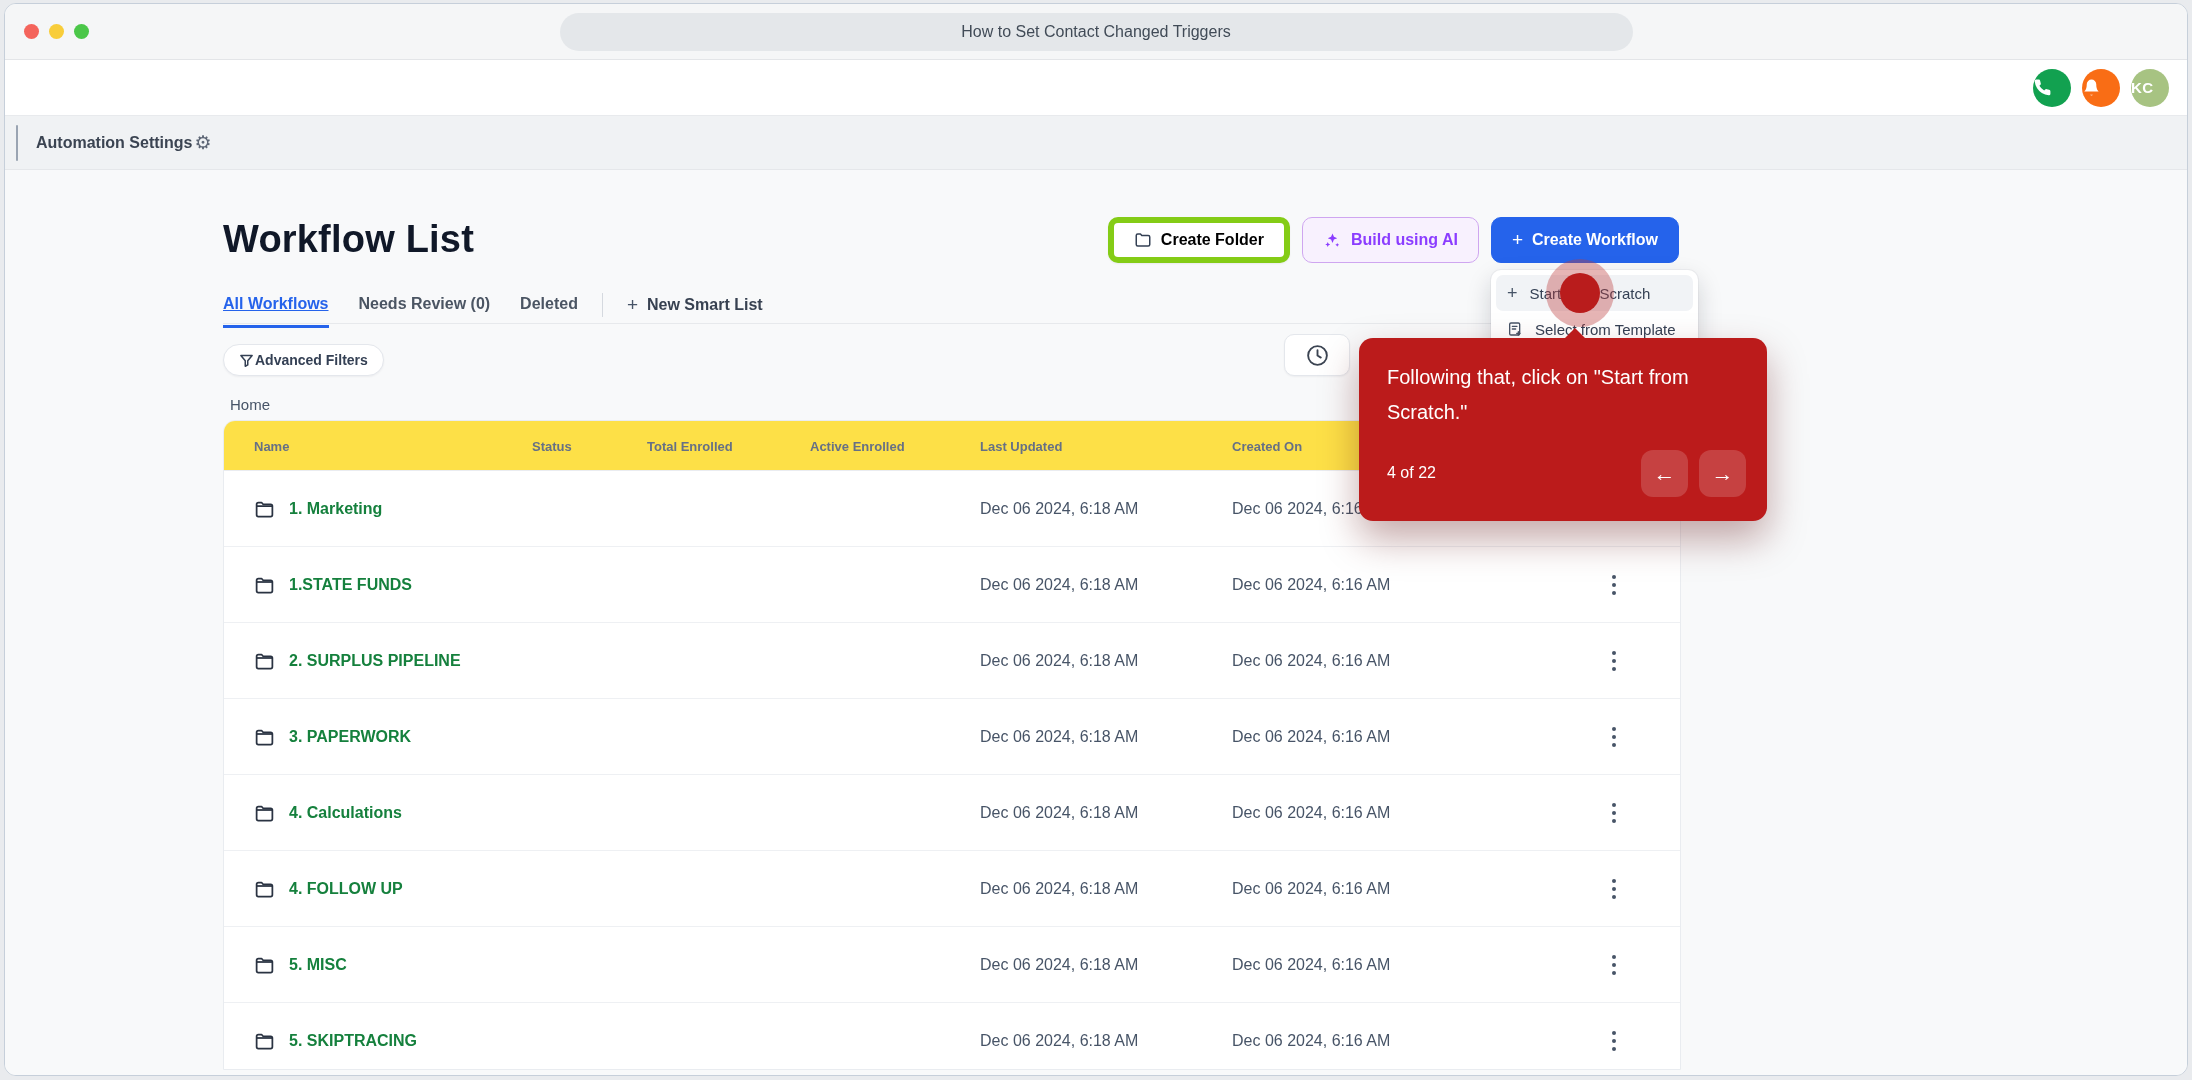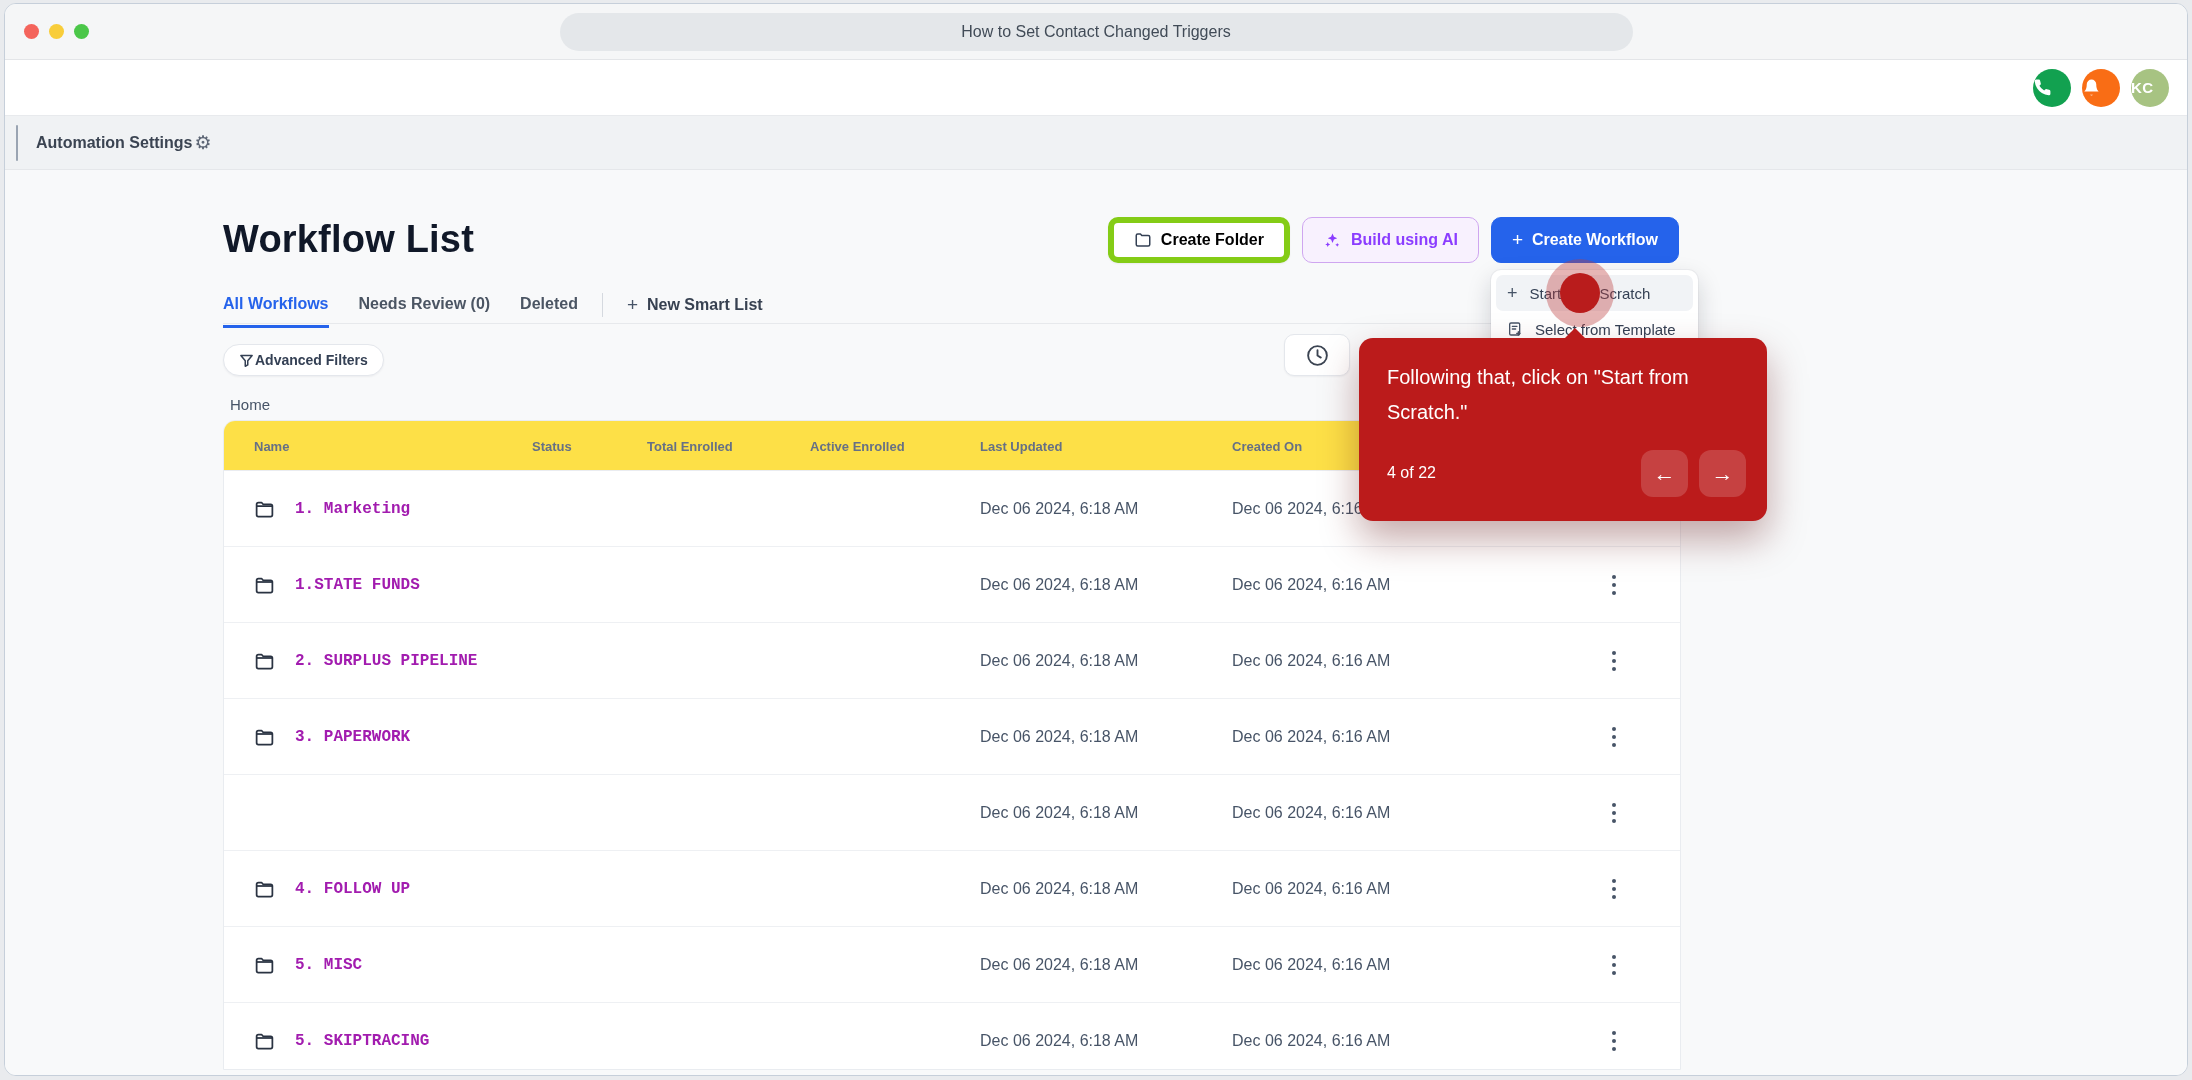--- a/index.html
+++ b/index.html
@@ -37,21 +37,21 @@
   .toolbar { position:absolute; top:47px; right:508px; display:flex; gap:12px; }
   .btn { height:46px; border-radius:10px; display:flex; align-items:center; gap:9px; padding:0 20px;
          font-size:16px; font-weight:bold; cursor:pointer; }
   .btn-folder { background:#fff; border:6px solid #84cc16; color:#000000; box-shadow:0 1px 2px rgba(16,24,40,.06); }
   .btn-ai { background:#f8f1fe; border:1px solid #cfa6f0; color:#8b3dff; }
   .btn-create { background:#2563eb; border:1px solid #2563eb; color:#fff; }
   .btn-create .plus { font-size:19px; font-weight:normal; }
 
   .tabs { position:absolute; left:218px; top:116px; right:508px; height:38px; border-bottom:1px solid #e7e9ec; display:flex; align-items:center; gap:30px; }
   .tab { font-size:16px; color:#4b5563; font-weight:bold; padding-bottom:12px; margin-bottom:-13px; border-bottom:3px solid transparent; cursor:pointer; }
-  .tab.active { color:#2563eb; border-bottom-color:#2563eb; }
+  .tab.active { color:#2563eb; border-bottom-color:#2563eb;text-decoration:underline; }
   .tab-divider { width:1px; height:24px; background:#d5d9df; margin:0 -6px; }
   .smartlist { display:flex; align-items:center; gap:9px; font-size:16px; font-weight:bold; color:#374151; cursor:pointer; }
   .smartlist .plus { font-size:19px; font-weight:normal; color:#475467; }
 
   .adv-filters { position:absolute; left:218px; top:174px; height:32px; background:#fff; border:1px solid #e4e7ec;
                  border-radius:16px; display:flex; align-items:center; gap:1px; padding:0 15px;
                  font-size:14px; font-weight:bold; color:#344054; box-shadow:0 1px 2px rgba(16,24,40,.05); cursor:pointer; }
 
   .clock-btn { position:absolute; left:1279px; top:164px; width:66px; height:42px; background:#fff;
                border:1px solid #e4e7ec; border-radius:10px; display:flex; align-items:center; justify-content:center;
@@ -59,21 +59,21 @@
 
   .breadcrumb { position:absolute; left:225px; top:226px; font-size:15px; color:#475467; }
 
   
   .card { position:absolute; left:218px; top:250px; width:1458px; height:650px; background:#fff;
           border:1px solid #e9ecf0; border-radius:12px 12px 0 0; overflow:hidden; }
   .thead { height:50px; background:#fde047; border-bottom:1px solid #eaecf0; position:relative; }
   .th { position:absolute; top:0; height:50px; display:flex; align-items:center; font-size:13px; color:#667085; font-weight:bold; }
   .row { height:76px; border-bottom:1px solid #eef0f3; position:relative; background:#fff; }
   .cell { position:absolute; top:0; height:76px; display:flex; align-items:center; font-size:16px; color:#475467; }
-  .cell-name { color:#a21caf; font-weight:bold; gap:20px;font-family:Liberation Mono, monospace; }
+  .cell-name { color:#15803d; font-weight:bold; gap:14px; }
   .kebab { position:absolute; left:1378px; top:0; width:24px; height:76px; display:flex; flex-direction:column;
            align-items:center; justify-content:center; gap:4px; cursor:pointer; }
   .kebab i { width:4px; height:4px; border-radius:50%; background:#475467; }
 
   
   .c-name{left:30px;} .c-status{left:308px;} .c-total{left:423px;} .c-active{left:586px;} .c-updated{left:756px;} .c-created{left:1008px;}
 
   
   .dropdown { position:absolute; left:1486px; top:100px; width:207px; background:#fff; border-radius:10px;
               box-shadow:0 10px 24px rgba(16,24,40,.18), 0 0 0 1px rgba(16,24,40,.04); padding:5px; z-index:5; }
@@ -282,20 +282,29 @@
     <span class="cell c-updated">Dec 06 2024, 6:18 AM</span>
     <span class="cell c-created">Dec 06 2024, 6:16 AM</span>
     <span class="kebab">
               <i></i>
               <i></i>
               <i></i>
             </span>
   </div>
 
   <div class="row">
+    <span class="cell cell-name c-name">
+      <span>
+        <svg width="21" height="21" viewBox="0 0 24 24" fill="none" stroke="#2a3342" stroke-width="2" stroke-linejoin="round">
+                  <path d="M3 8V6a2 2 0 0 1 2-2h3.6l1.8 2H19a2 2 0 0 1 2 2v10a2 2 0 0 1-2 2H5a2 2 0 0 1-2-2V8z"></path>
+                  <path d="M3 8h18"></path>
+                </svg>
+      </span>
+      <span>4. Calculations</span>
+    </span>
     <span class="cell c-updated">Dec 06 2024, 6:18 AM</span>
     <span class="cell c-created">Dec 06 2024, 6:16 AM</span>
     <span class="kebab">
               <i></i>
               <i></i>
               <i></i>
             </span>
   </div>
 
   <div class="row">

